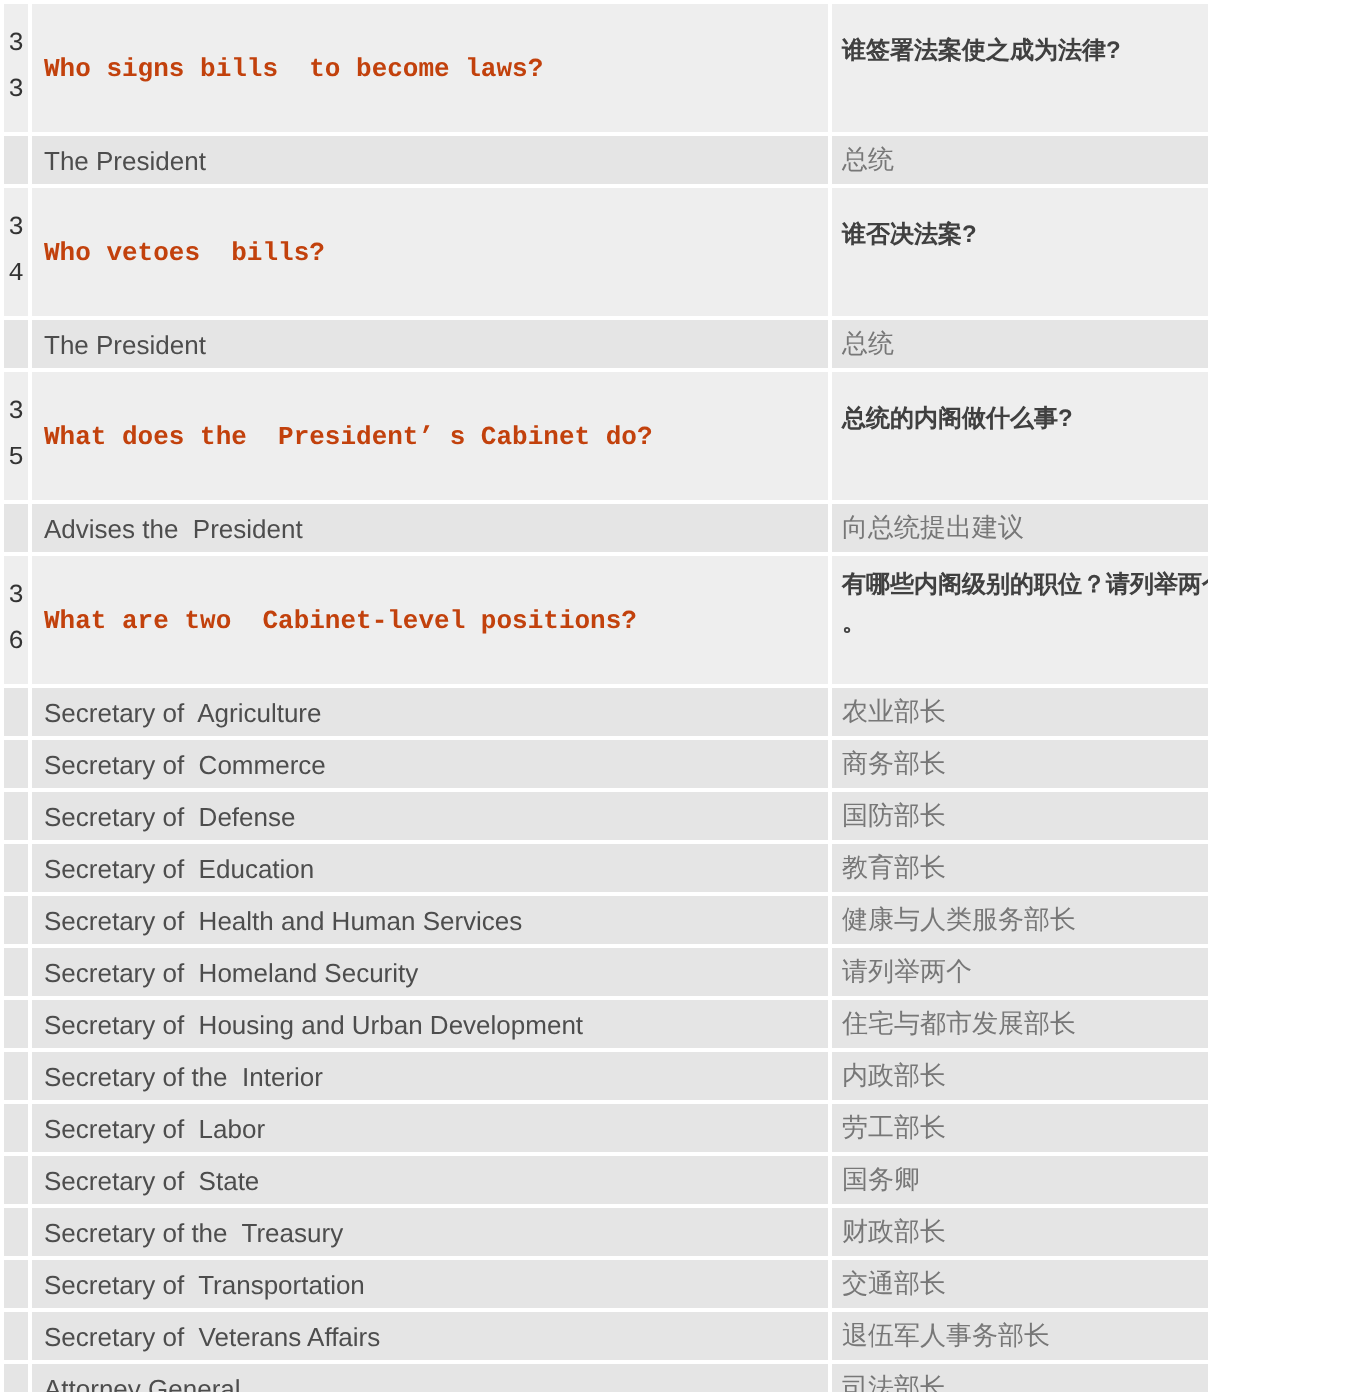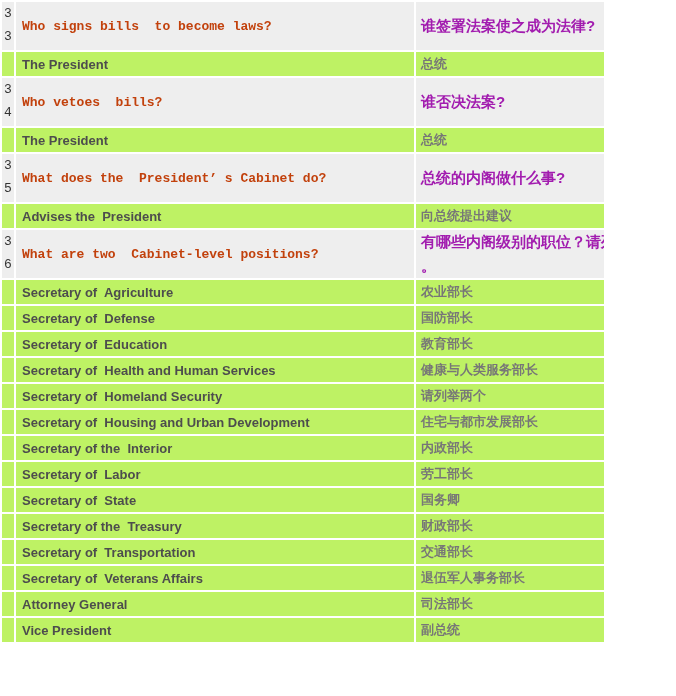--- a/index.html
+++ b/index.html
@@ -41,29 +41,29 @@
     font-weight: bold;
     font-size: 13px;
     color: #c2410c;
     padding: 0 4px 0 6px;
     white-space: pre-wrap;
     margin-top: 12px;
   }
   tr.q td.cell-zh {
     font-family: "Liberation Sans", sans-serif;
     font-weight: bold;
-    font-size: 15px;
+    font-size: 12px;
     line-height: 1.6;
-    color: #a21caf;
-    padding: 0 4px 0 5px;
+    color: #404040;
+    padding: 0 4px 16px 5px;
     white-space: pre-wrap;
   }
 
   
-  tr.a td { background: #bef264; height: 24px; font-weight: bold; }
+  tr.a td { background: #e5e5e5; height: 24px; }
   tr.a td.cell-en {
     font-size: 13px;
     color: #4d4d4d;
     padding: 0 4px 0 6px;
     white-space: pre-wrap;
   }
   tr.a td.cell-zh {
     font-size: 13px;
     color: #777777;
     padding: 0 4px 0 5px;
@@ -123,20 +123,25 @@
     <td class="cell-zh">有哪些内阁级别的职位？请列举两个
 。</td>
   </tr>
 
   <tr class="a">
     <td class="num"></td>
     <td class="cell-en">Secretary of  Agriculture</td>
     <td class="cell-zh">农业部长</td>
   </tr>
 
+  <tr class="a">
+    <td class="num"></td>
+    <td class="cell-en">Secretary of  Commerce</td>
+    <td class="cell-zh">商务部长</td>
+  </tr>
 
   <tr class="a">
     <td class="num"></td>
     <td class="cell-en">Secretary of  Defense</td>
     <td class="cell-zh">国防部长</td>
   </tr>
 
   <tr class="a">
     <td class="num"></td>
     <td class="cell-en">Secretary of  Education</td>

